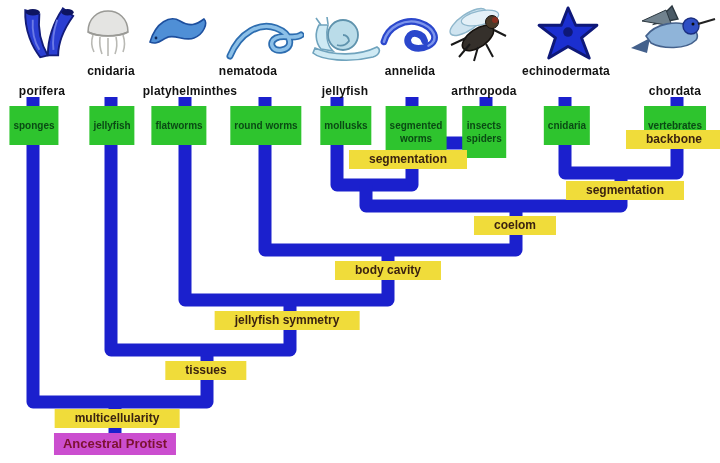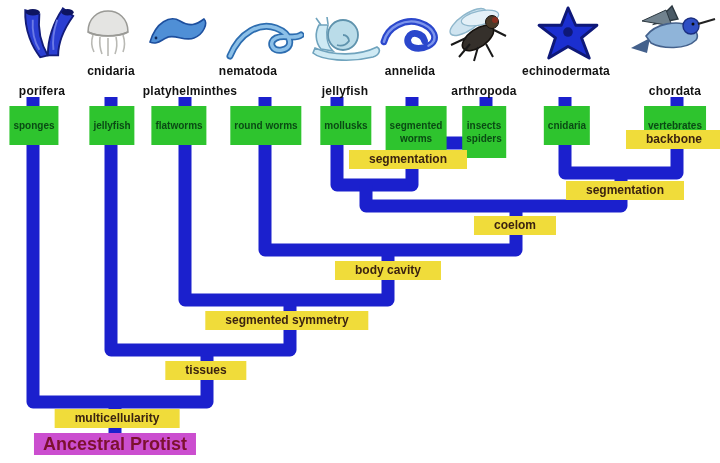--- a/index.html
+++ b/index.html
@@ -24,21 +24,21 @@
   }
   .ybox {
     position:absolute; z-index:3; transform:translateX(-50%);
     background:var(--yellow-bg); color:var(--yellow-text);
     font-weight:bold; font-size:12px; line-height:13px;
     padding:3px 20px; white-space:nowrap;
   }
   .rootbox {
     position:absolute; z-index:3; transform:translateX(-50%);
     background:var(--magenta-bg); color:var(--magenta-text);
-    font-weight:bold; font-size:18px; line-height:14px;
+    font-weight:bold; font-size:13px; line-height:14px;
     padding:4px 9px; white-space:nowrap;
   }
 </style>
 </head>
 <body>
 
 <div class="canvas">
 
   <svg class="tree" width="720" height="463" viewBox="0 0 720 463">
     <path d="M33 97 V402 H207 V350"></path>
@@ -143,19 +143,19 @@
   <div class="gbox" style="left:416px;top:106px">segmented
 worms</div>
   <div class="gbox" style="left:567px;top:106px">cnidaria</div>
   <div class="gbox" style="left:675px;top:106px">vertebrates</div>
 
   <div class="ybox" style="left:674px;top:130px">backbone</div>
   <div class="ybox" style="left:408px;top:150px">segmentation</div>
   <div class="ybox" style="left:625px;top:181px">segmentation</div>
   <div class="ybox" style="left:515px;top:216px">coelom</div>
   <div class="ybox" style="left:388px;top:261px">body cavity</div>
-  <div class="ybox" style="left:287px;top:311px">segmented symmetry</div>
+  <div class="ybox" style="left:287px;top:311px">jellyfish symmetry</div>
   <div class="ybox" style="left:206px;top:361px">tissues</div>
   <div class="ybox" style="left:117px;top:409px">multicellularity</div>
 
   <div class="rootbox" style="left:115px;top:433px">Ancestral Protist</div>
 
 </div>
 
 </body></html>

